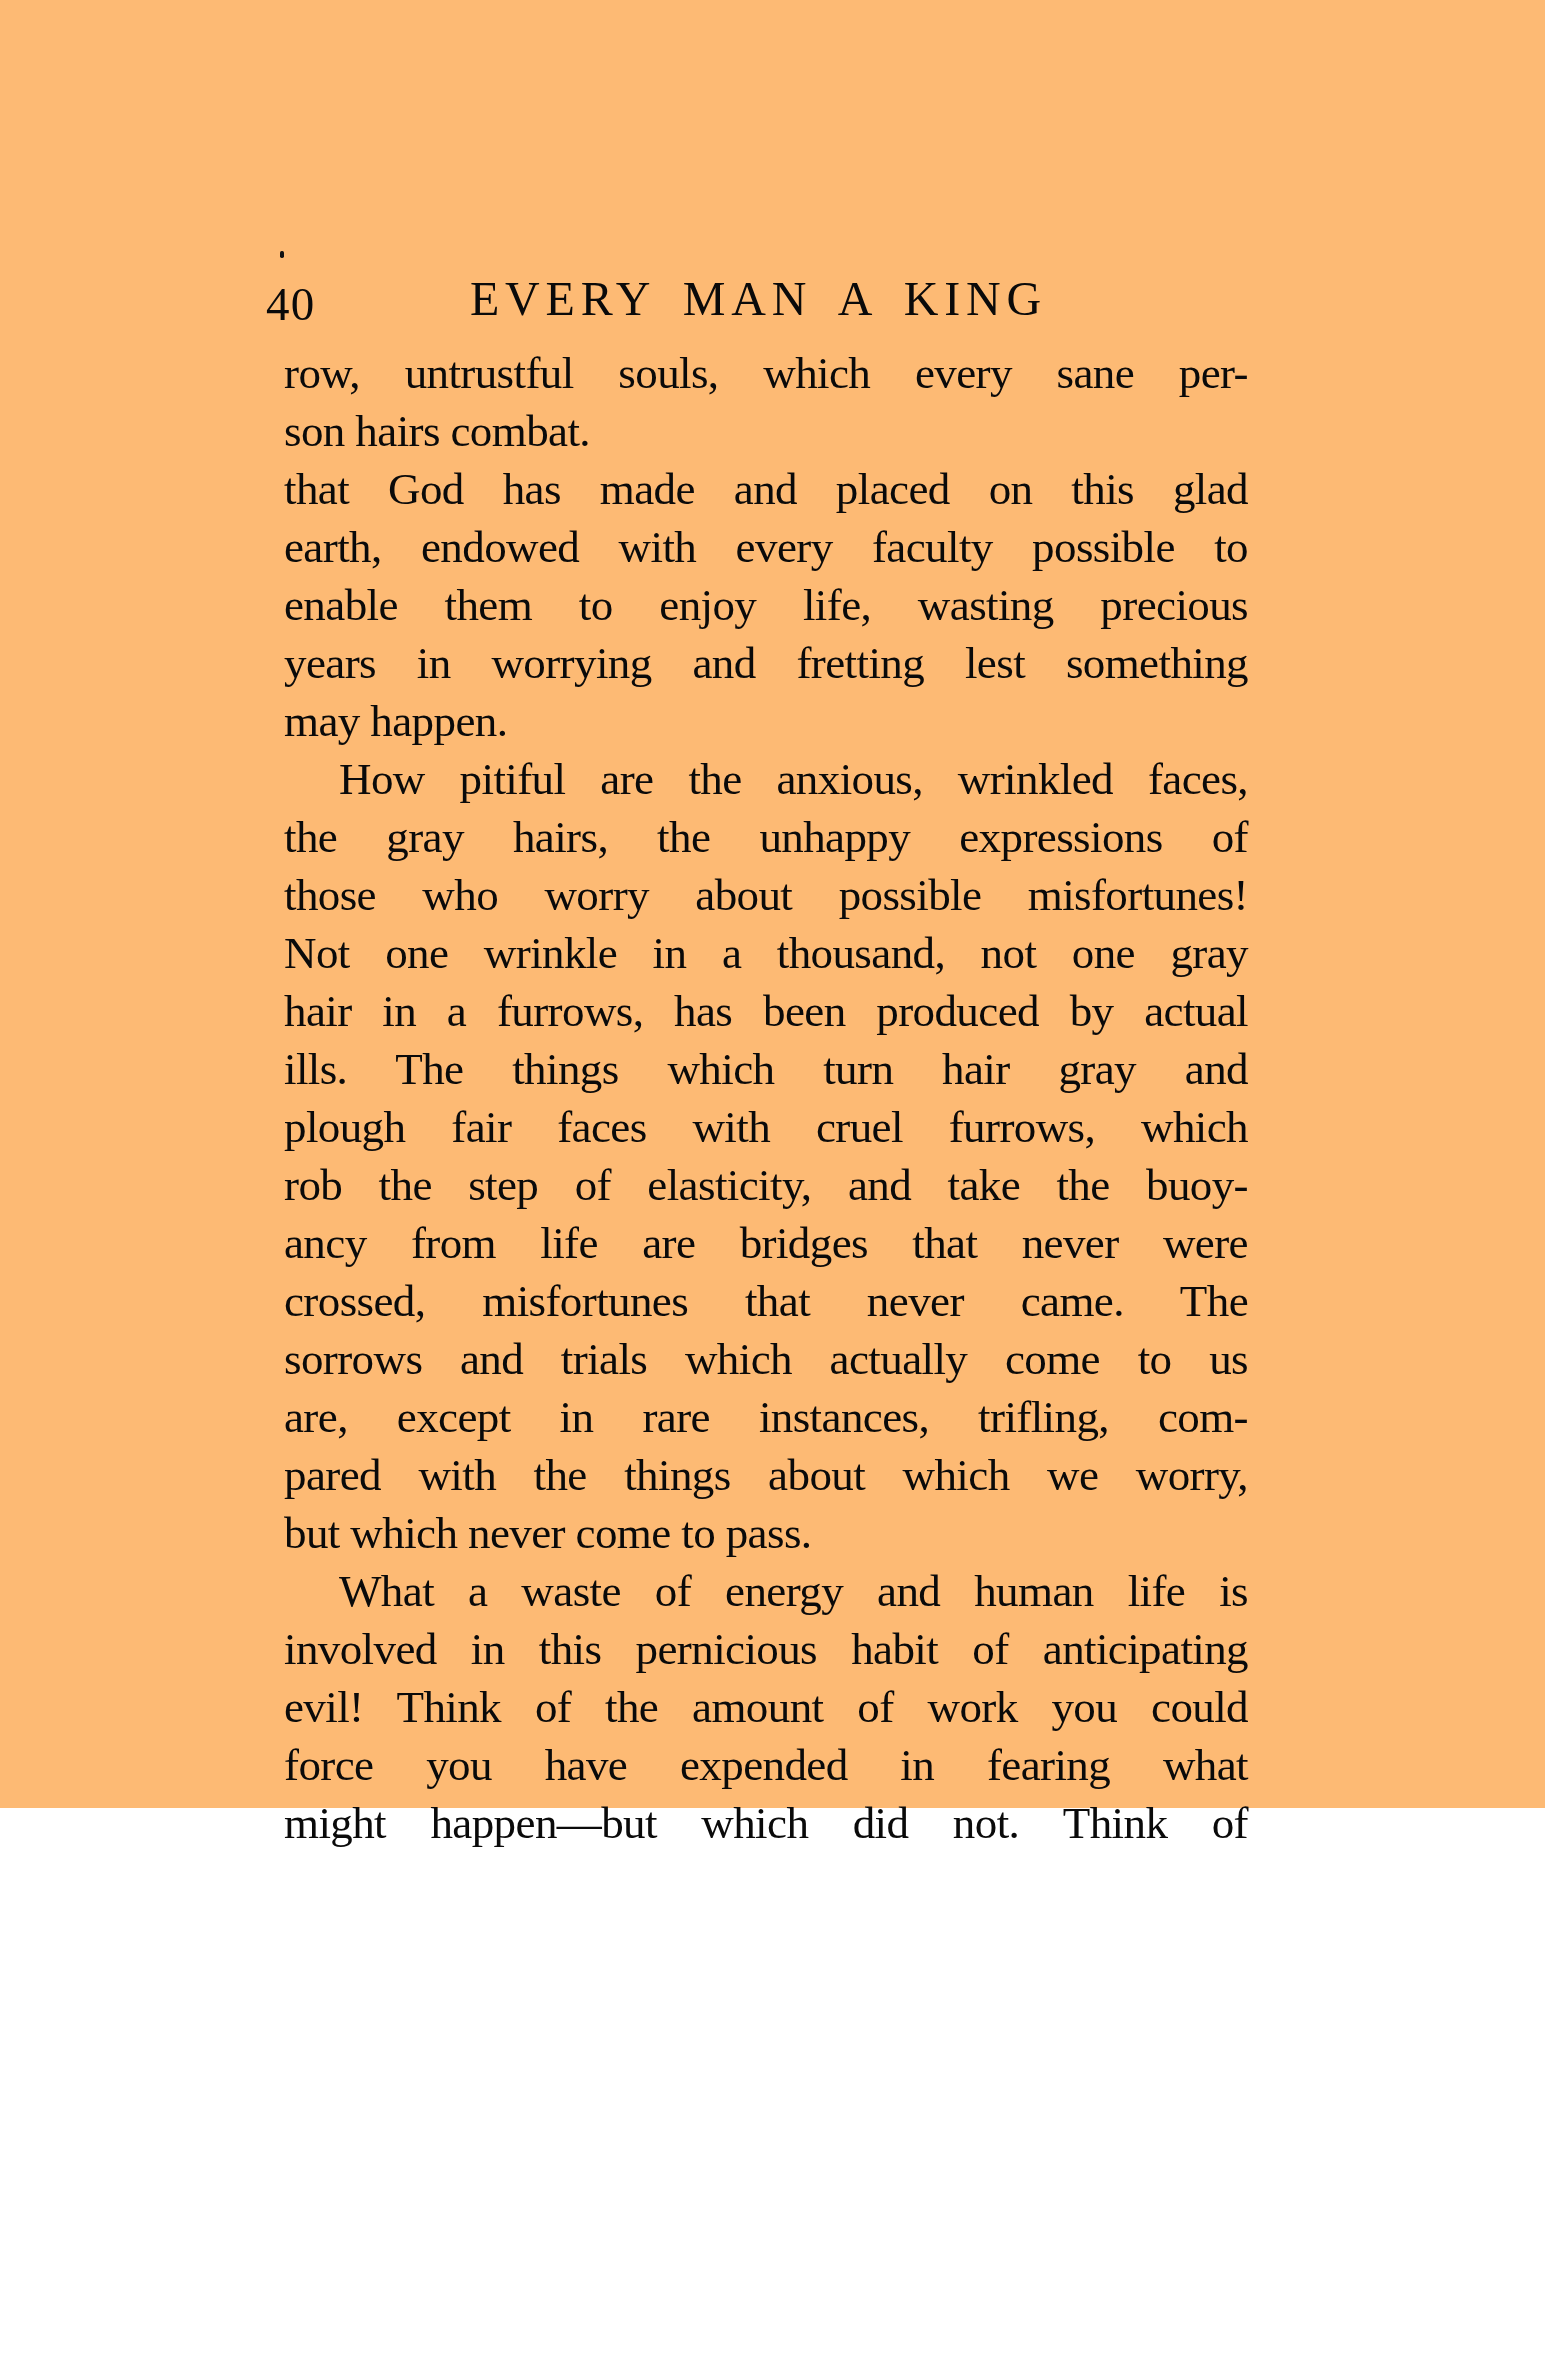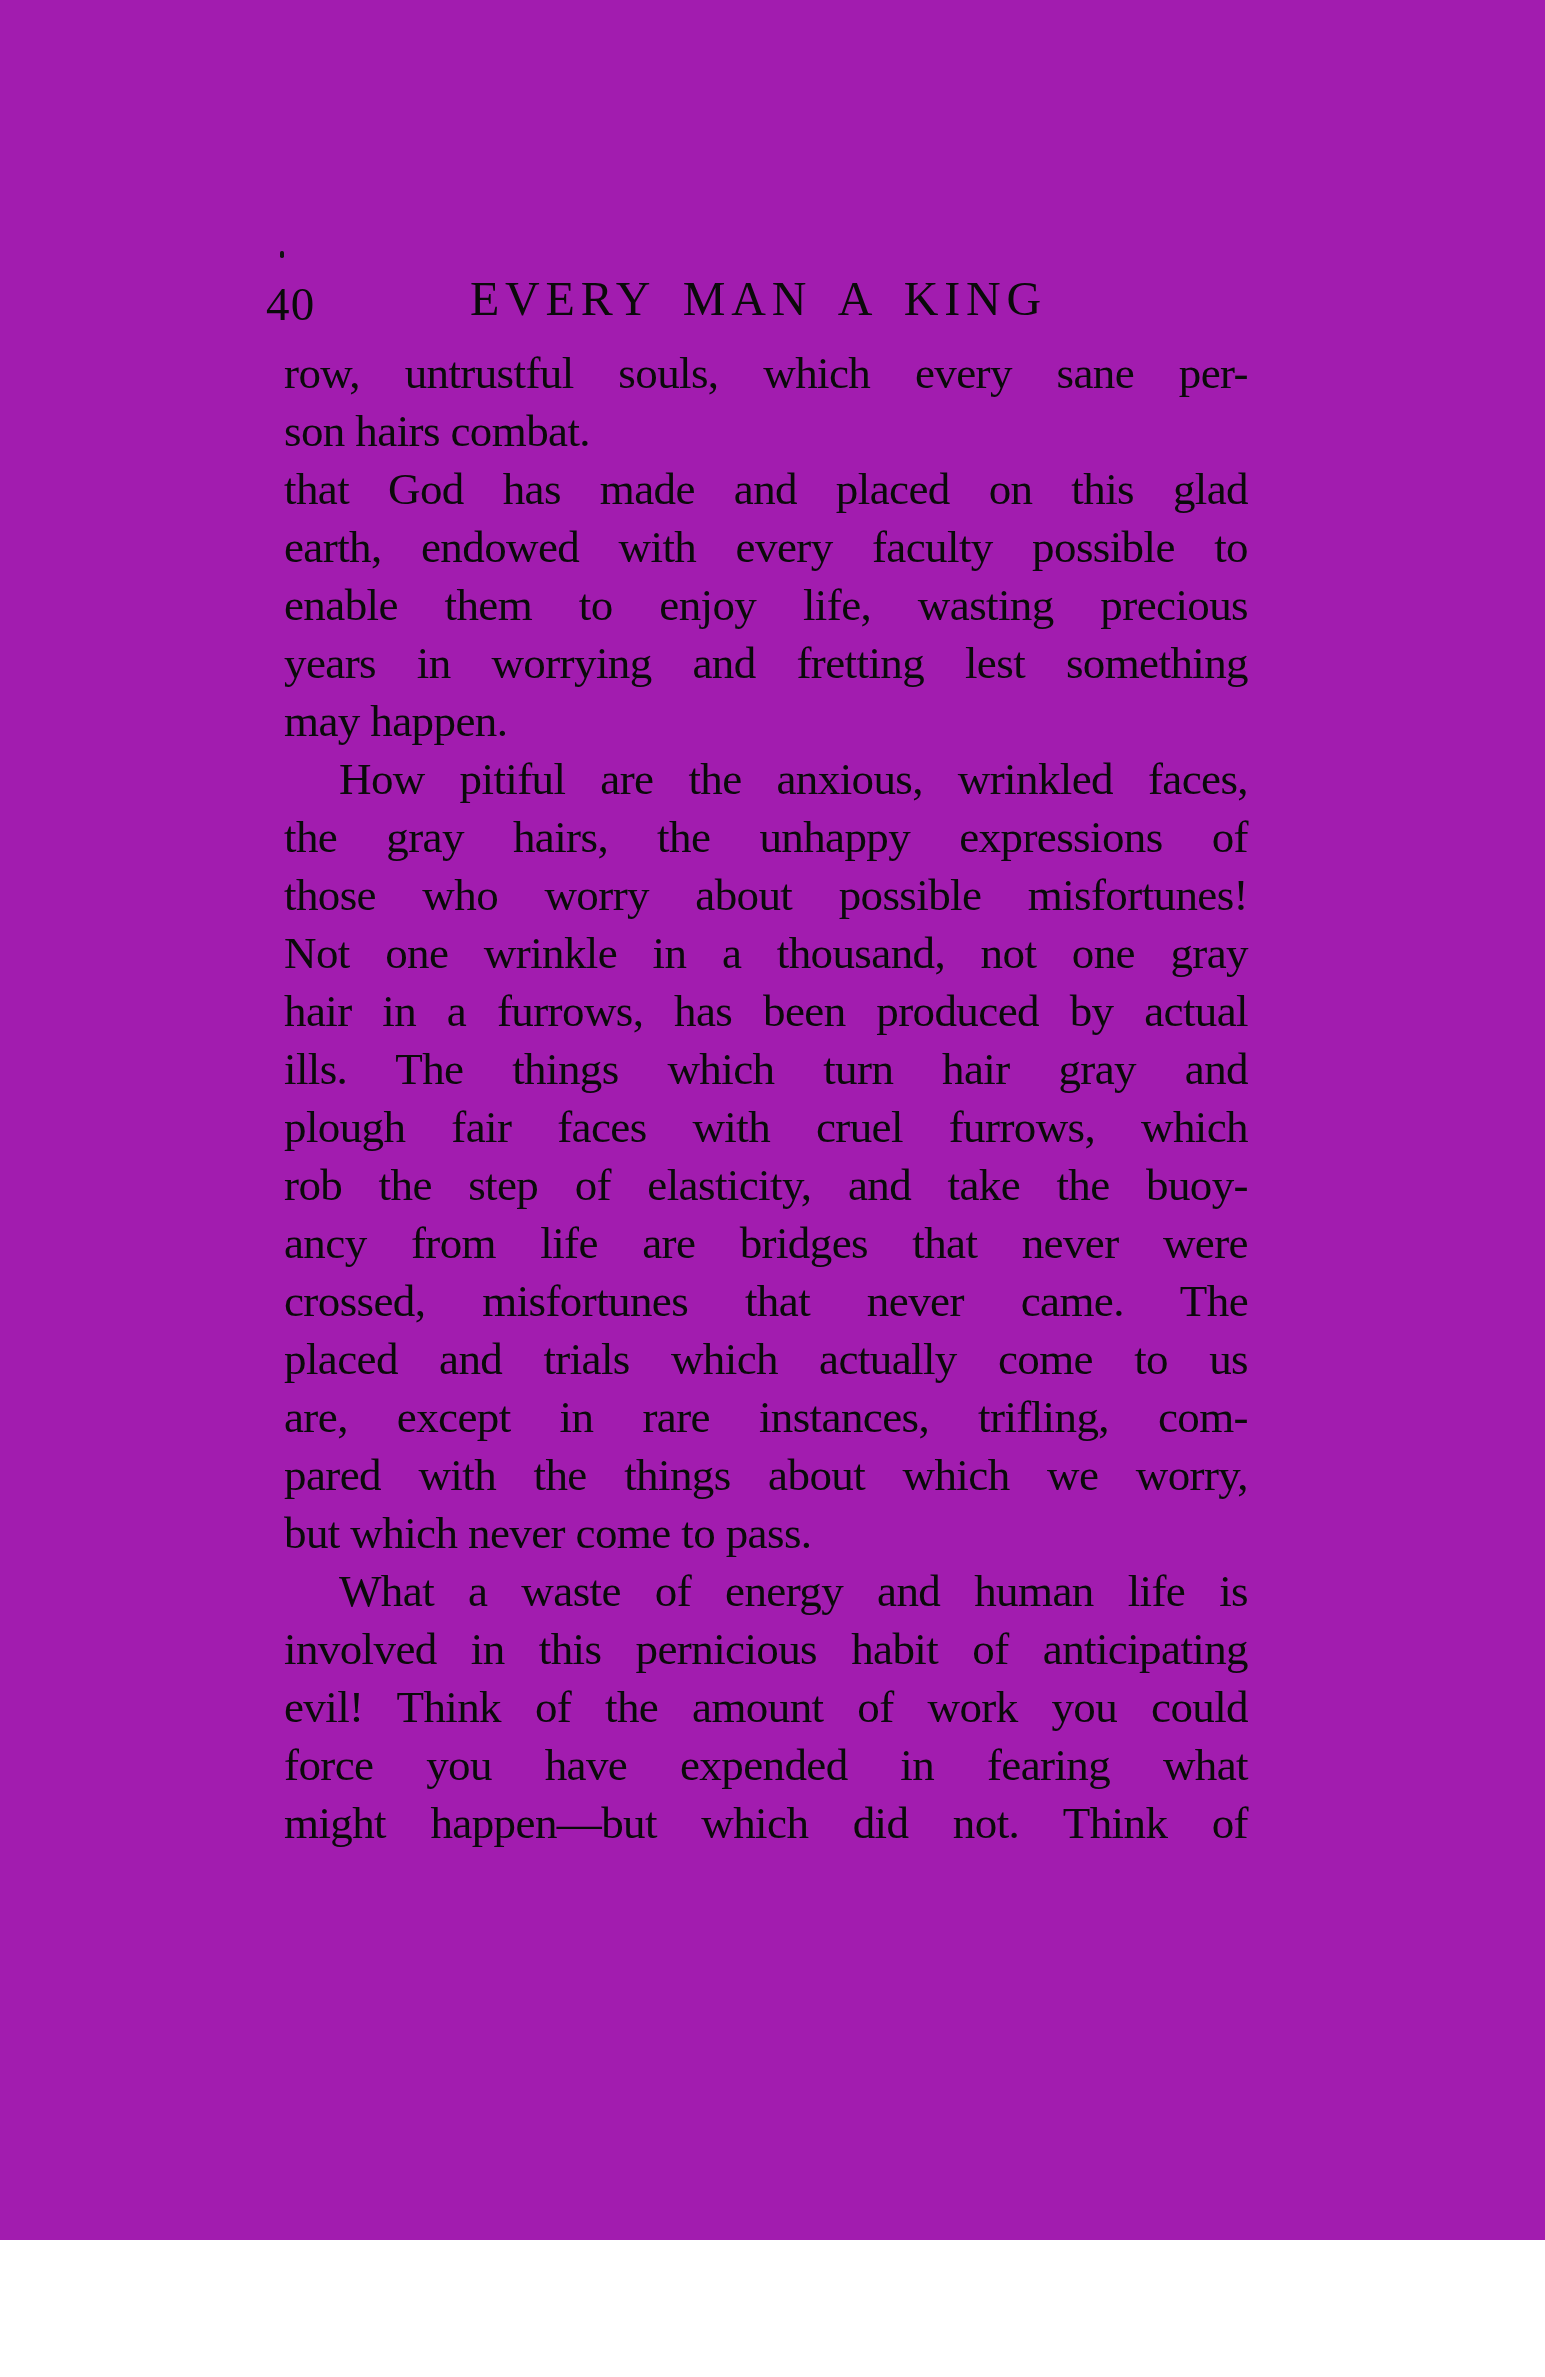--- a/index.html
+++ b/index.html
@@ -11,22 +11,22 @@
       width: 1545px;
       height: 2377px;
       position: relative;
       overflow: hidden;
       color: #0a0a0a;
       font-family: "Liberation Serif", "DejaVu Serif", serif;
     }
     .page {
       position: absolute;
       left: 0; top: 0;
-      width: 1545px; height: 2240px;
-      background: #a21caf;
+      width: 1545px; height: 1808px;
+      background: #fdba74;
     }
     .speck {
       position: absolute;
       left: 280px;
       top: 251px;
       width: 3.5px;
       height: 7px;
       background: #111;
       border-radius: 1.7px;
     }
@@ -101,21 +101,21 @@
     <span class="line indent">How pitiful are the anxious, wrinkled faces,</span>
     <span class="line">the gray hairs, the unhappy expressions of</span>
     <span class="line">those who worry about possible misfortunes!</span>
     <span class="line">Not one wrinkle in a thousand, not one gray</span>
     <span class="line">hair in a furrows, has been produced by actual</span>
     <span class="line">ills. The things which turn hair gray and</span>
     <span class="line">plough fair faces with cruel furrows, which</span>
     <span class="line">rob the step of elasticity, and take the buoy-</span>
     <span class="line">ancy from life are bridges that never were</span>
     <span class="line">crossed, misfortunes that never came. The</span>
-    <span class="line">placed and trials which actually come to us</span>
+    <span class="line">sorrows and trials which actually come to us</span>
     <span class="line">are, except in rare instances, trifling, com-</span>
     <span class="line">pared with the things about which we worry,</span>
     <span class="line last">but which never come to pass.</span>
     <span class="line indent">What a waste of energy and human life is</span>
     <span class="line">involved in this pernicious habit of anticipating</span>
     <span class="line">evil! Think of the amount of work you could</span>
     <span class="line">force you have expended in fearing what</span>
     <span class="line">might happen—but which did not. Think of</span>
   </div>
 </div>

